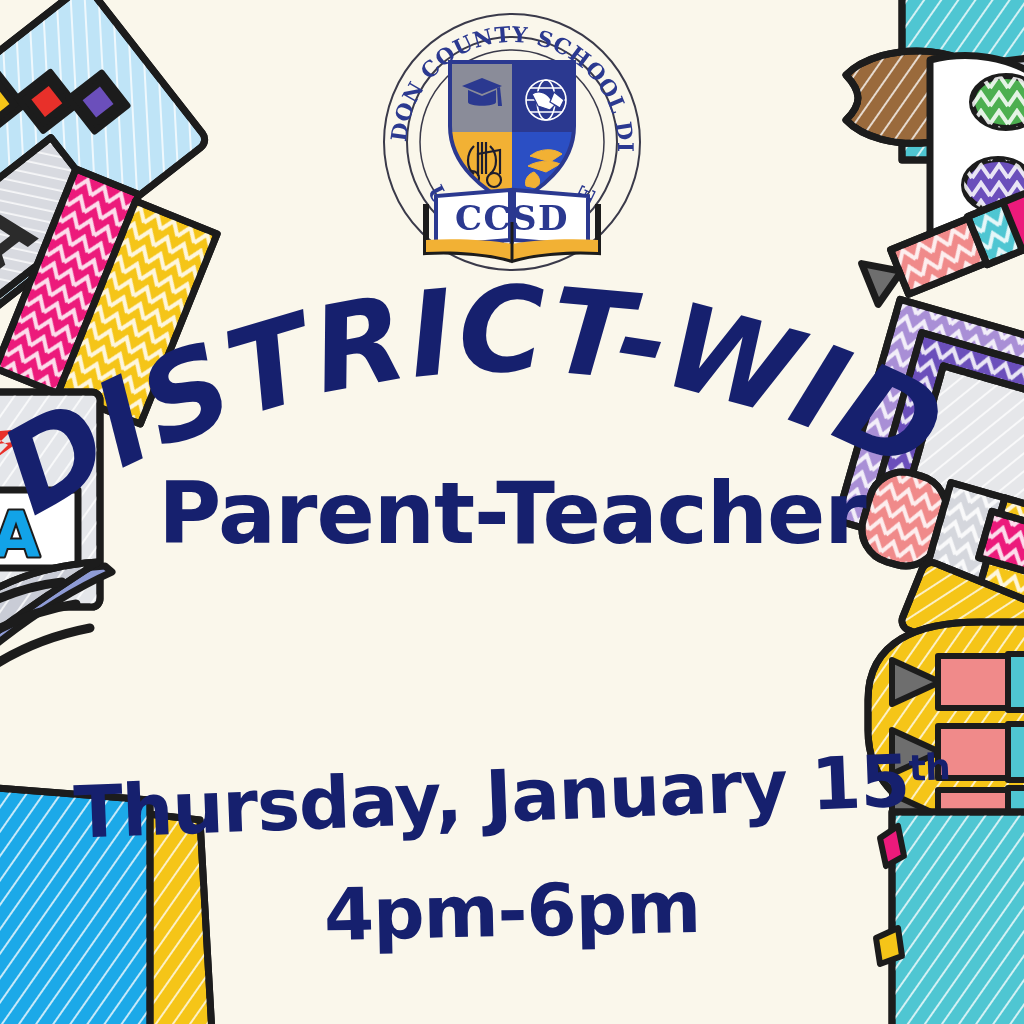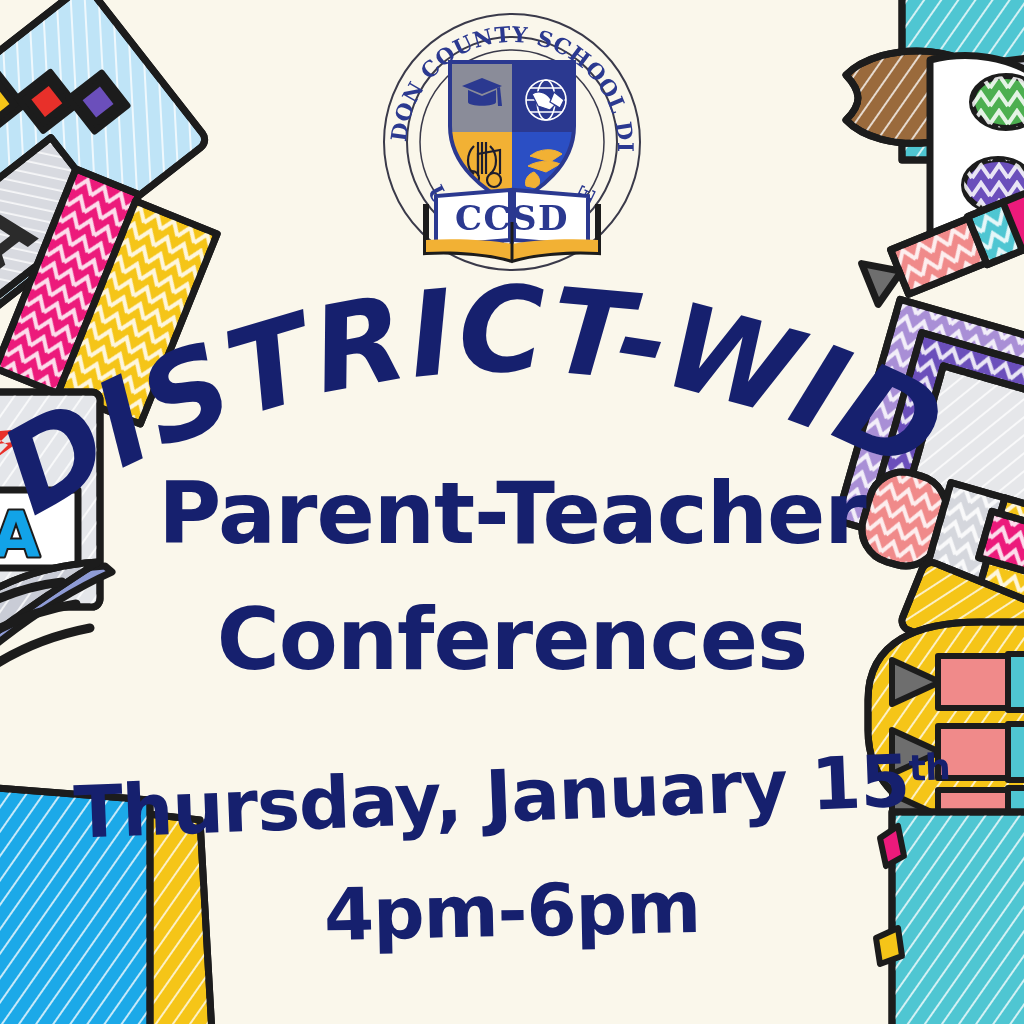--- a/index.html
+++ b/index.html
@@ -314,21 +314,20 @@
         <text class="arcText">
           <textPath href="#titleCurve" startOffset="50%" text-anchor="middle">
             <tspan>DISTRICT-WIDE</tspan>
           </textPath>
         </text>
       </svg>
     </div>
 
     <div class="line l-parent" style="color: rgb(22, 32, 110);">Parent-Teacher</div>
 
-    <div class="line l-conf" style="color: rgb(22, 32, 110);">Conferences</div>
 
     <div class="line l-date" style="color: rgb(22, 32, 110);">
       <span>Thursday, January 15</span><span class="sup">th</span>
     </div>
 
     <div class="line l-time" style="color: rgb(22, 32, 110);">4pm-6pm</div>
 
   </div>
 </div>
 

